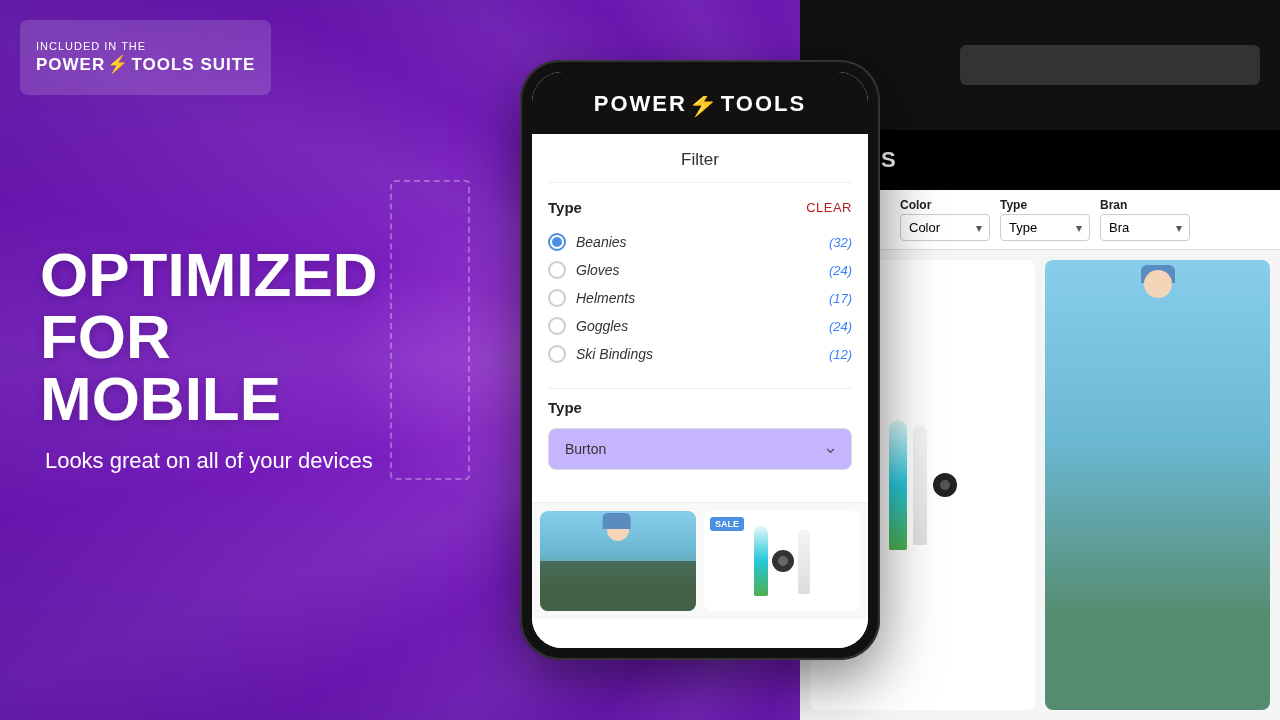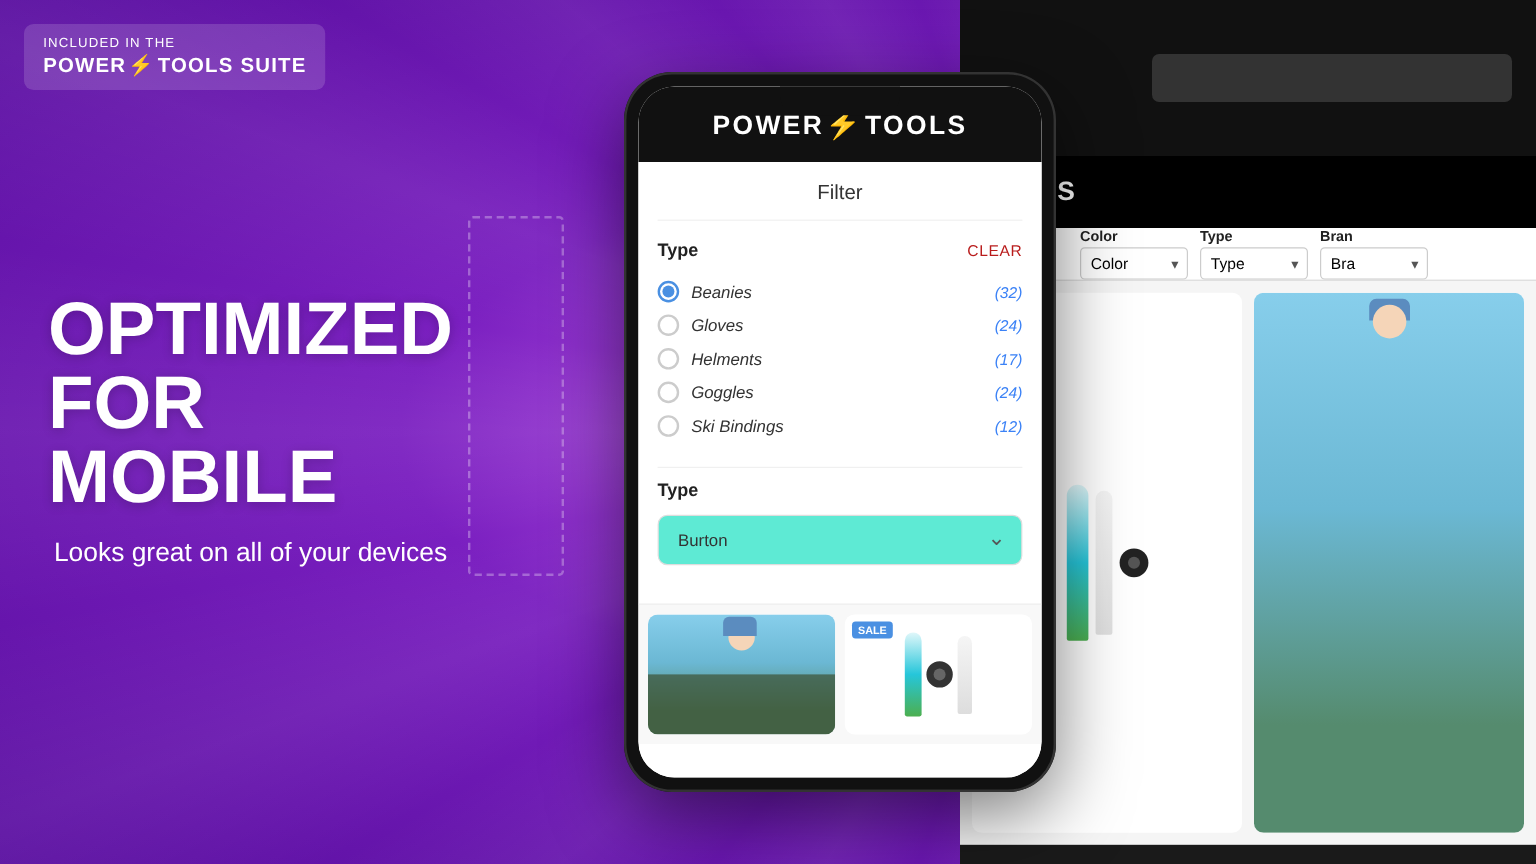--- a/index.html
+++ b/index.html
@@ -32,21 +32,21 @@
       );
     }
 
     
     .badge {
       position: absolute;
       top: 20px;
       left: 20px;
       background: rgba(255,255,255,0.15);
       border-radius: 8px;
-      padding: 10px 16px;
+      padding: 20px 16px;
       color: white;
       z-index: 10;
     }
 
     .badge-top {
       font-size: 11px;
       font-weight: 400;
       letter-spacing: 1px;
       text-transform: uppercase;
       margin-bottom: 2px;
@@ -145,21 +145,21 @@
 
     .desktop-nav-title {
       color: white;
       font-size: 22px;
       font-weight: 700;
       letter-spacing: 1px;
     }
 
     .desktop-filter-row {
       background: #fff;
-      height: 44px;
+      height: 60px;
       display: flex;
       align-items: center;
       padding: 0 10px;
       gap: 10px;
       border-bottom: 1px solid #ddd;
     }
 
     .desktop-filter-col {
       display: flex;
       flex-direction: column;
@@ -407,21 +407,21 @@
       position: relative;
     }
 
     .dropdown-wrapper select {
       width: 100%;
       border: 1px solid #ddd;
       border-radius: 8px;
       padding: 12px 40px 12px 16px;
       font-size: 14px;
       color: #333;
-      background: #5eead4;
+      background: #c4b5fd;
       appearance: none;
       cursor: pointer;
     }
 
     .dropdown-wrapper::after {
       content: '⌄';
       position: absolute;
       right: 14px;
       top: 50%;
       transform: translateY(-60%);

